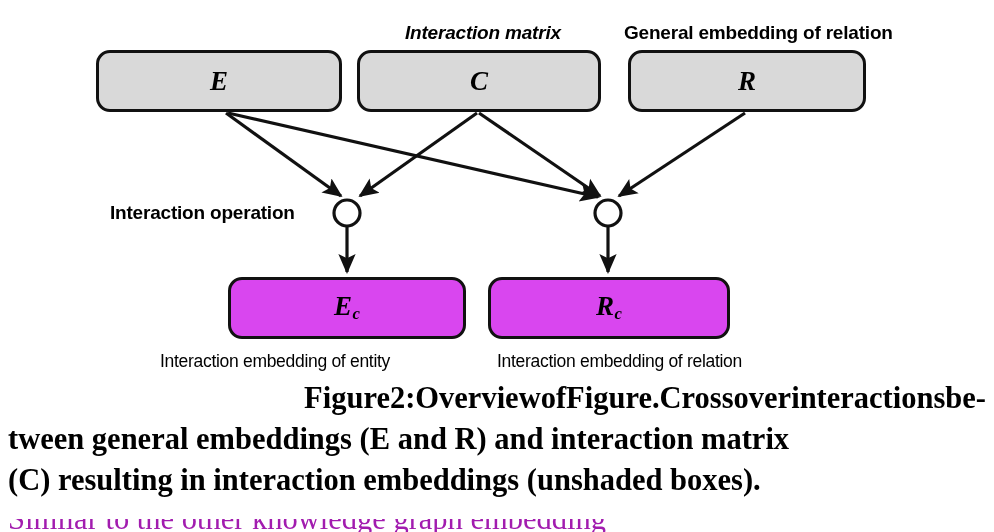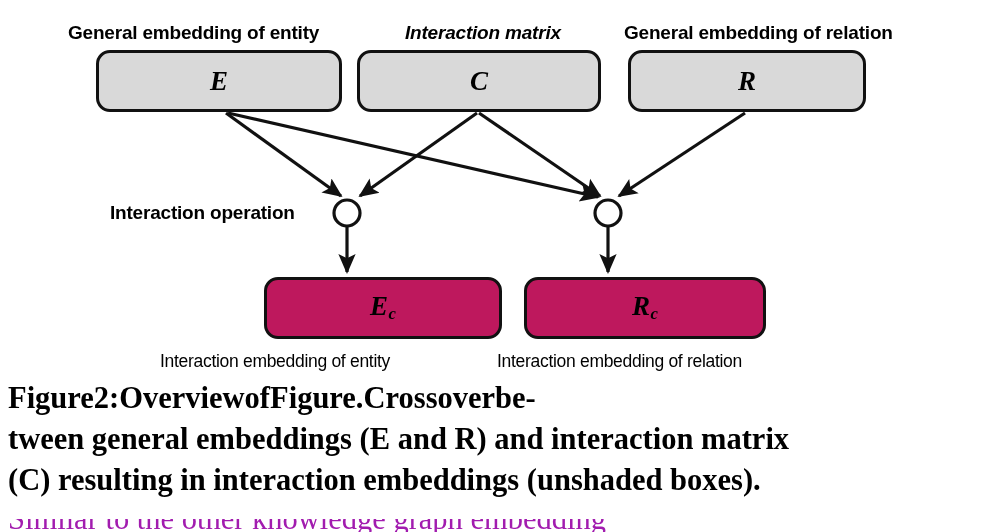--- a/index.html
+++ b/index.html
@@ -53,21 +53,21 @@
   .box {
     position: absolute;
     box-sizing: border-box;
     border: 3px solid #111111;
     border-radius: 14px;
     display: flex;
     align-items: center;
     justify-content: center;
   }
   .box.shaded { background: #d9d9d9; }
-  .box.unshaded { background: #be185d; margin-left: 36px; }
+  .box.unshaded { background: #d946ef; }
 
   .box-text {
     font-family: "Liberation Serif", serif;
     font-weight: bold;
     font-style: italic;
     font-size: 27px;
     line-height: 1;
     color: #000;
   }
   .box-text sub {
@@ -98,21 +98,21 @@
     line-height: 41px;
     color: #000;
     text-align: justify;
   }
   #caption .cap-line {
     display: block;
     white-space: nowrap;
   }
   #caption .cap-line.justified {
     display: flex;
-    justify-content: flex-start;
+    justify-content: flex-end;
   }
   #caption-clip-line {
     position: absolute;
     left: 8px;
     top: 519px;
     width: 978px;
     height: 13px;
     overflow: hidden;
     font-family: "Liberation Serif", serif;
     font-size: 30.5px;
@@ -128,21 +128,20 @@
     width: 978px;
   }
 </style>
 </head>
 <body>
 
 <div id="figure-root">
 
   <div id="diagram">
 
-    <div class="node-label" style="left:68px; top:22px;">General embedding of entity</div>
 
     <div class="node-label" style="left:405px; top:22px;font-style:italic;">Interaction matrix</div>
 
     <div class="node-label" style="left:624px; top:22px;">General embedding of relation</div>
 
     <div class="box shaded" style="left:96px; top:50px; width:246px; height:62px;">
       <span class="box-text">E</span>
     </div>
 
     <div class="box shaded" style="left:357px; top:50px; width:244px; height:62px;">
@@ -198,20 +197,21 @@
   </div>
 
   <div id="caption">
     <span class="cap-line justified">
       <span>Figure</span>
       <span>2:</span>
       <span>Overview</span>
       <span>of</span>
       <span>Figure.</span>
       <span>Crossover</span>
+      <span>interactions</span>
       <span>be-</span>
     </span>
     <span class="cap-line">tween general embeddings (E and R) and interaction matrix</span>
     <span class="cap-line">(C) resulting in interaction embeddings (unshaded boxes).</span>
   </div>
 
   <div id="caption-clip-line">
     <span class="inner">Similar to the other knowledge graph embedding</span>
   </div>
 

